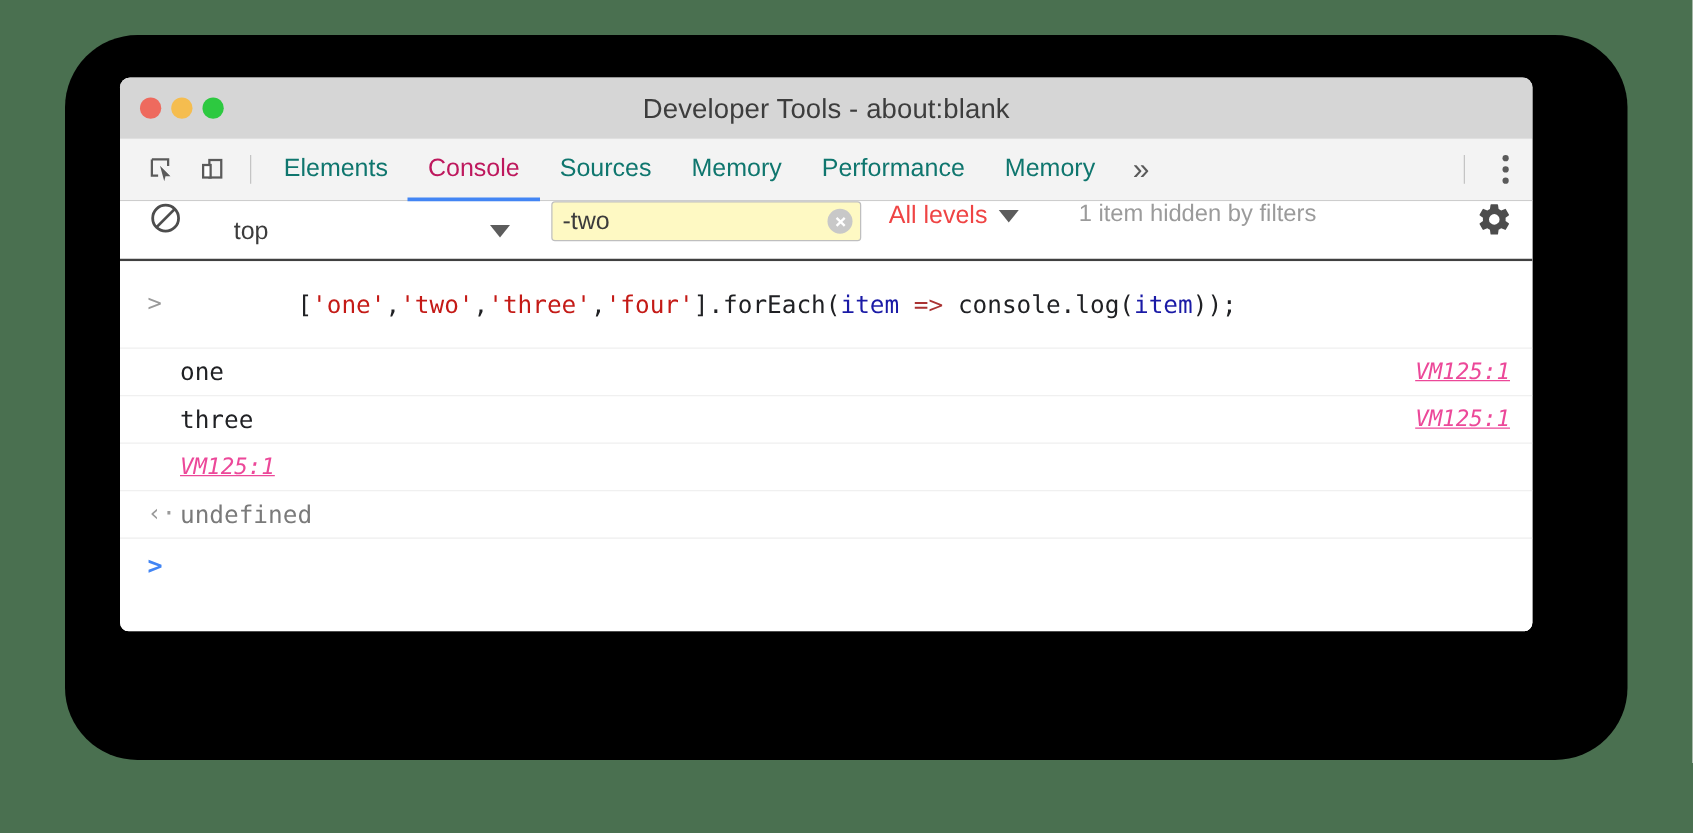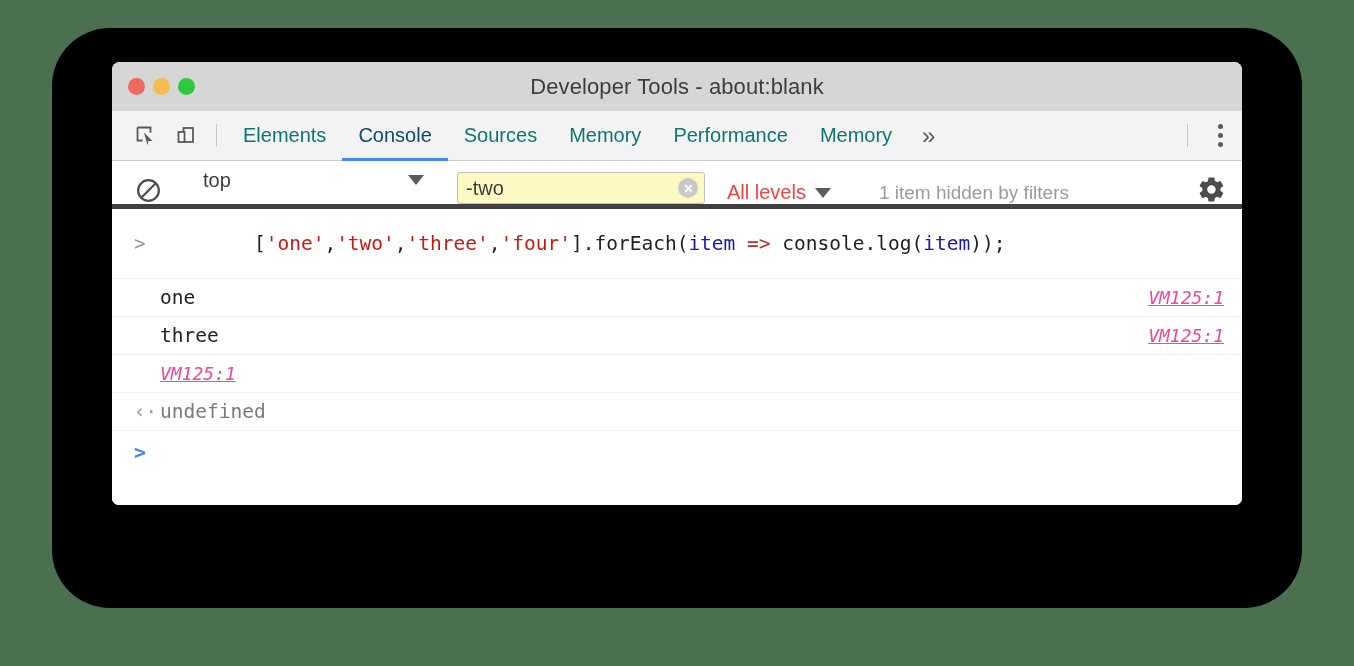--- a/index.html
+++ b/index.html
@@ -23,21 +23,21 @@
     top: 28px;
     width: 1250px;
     height: 580px;
     background: #000000;
     border-radius: 58px;
   }
 
   
   #window {
     position: absolute;
-    left: 112px;
+    left: 96px;
     top: 62px;
     width: 1130px;
     height: 443px;
     background: #ffffff;
     border-radius: 8px 8px 7px 7px;
     overflow: hidden;
     display: flex;
     flex-direction: column;
   }
 
@@ -107,21 +107,21 @@
   .tab {
     display: flex;
     align-items: center;
     padding: 0 16px;
     font-size: 20px;
     color: #0f766e;
     cursor: pointer;
     position: relative;
     white-space: nowrap;
   }
-  .tab.active { color: #0c4a6e; }
+  .tab.active { color: #be185d; }
   .tab.active::after {
     content: "";
     position: absolute;
     left: 0; right: 0; bottom: -1px;
     height: 3px;
     background: #4285f4;
   }
   .tab-overflow {
     display: flex;
     align-items: center;
@@ -143,23 +143,23 @@
     border-radius: 50%;
     background: #5a5a5a;
     display: block;
   }
 
   
   #filterbar {
     height: 48px;
     flex: 0 0 48px;
     background: #ffffff;
-    border-bottom: 5px solid #404040;
-    display: flex;
-    align-items: flex-end;
+    border-bottom: 2px solid #404040;
+    display: flex;
+    align-items: flex-start;
     padding-left: 14px;
   }
   #clear-console {
     width: 44px;
     display: flex; align-items: center; justify-content: center;
     cursor: pointer;
     background: none; border: none;
   }
   #context-select {
     display: flex;

